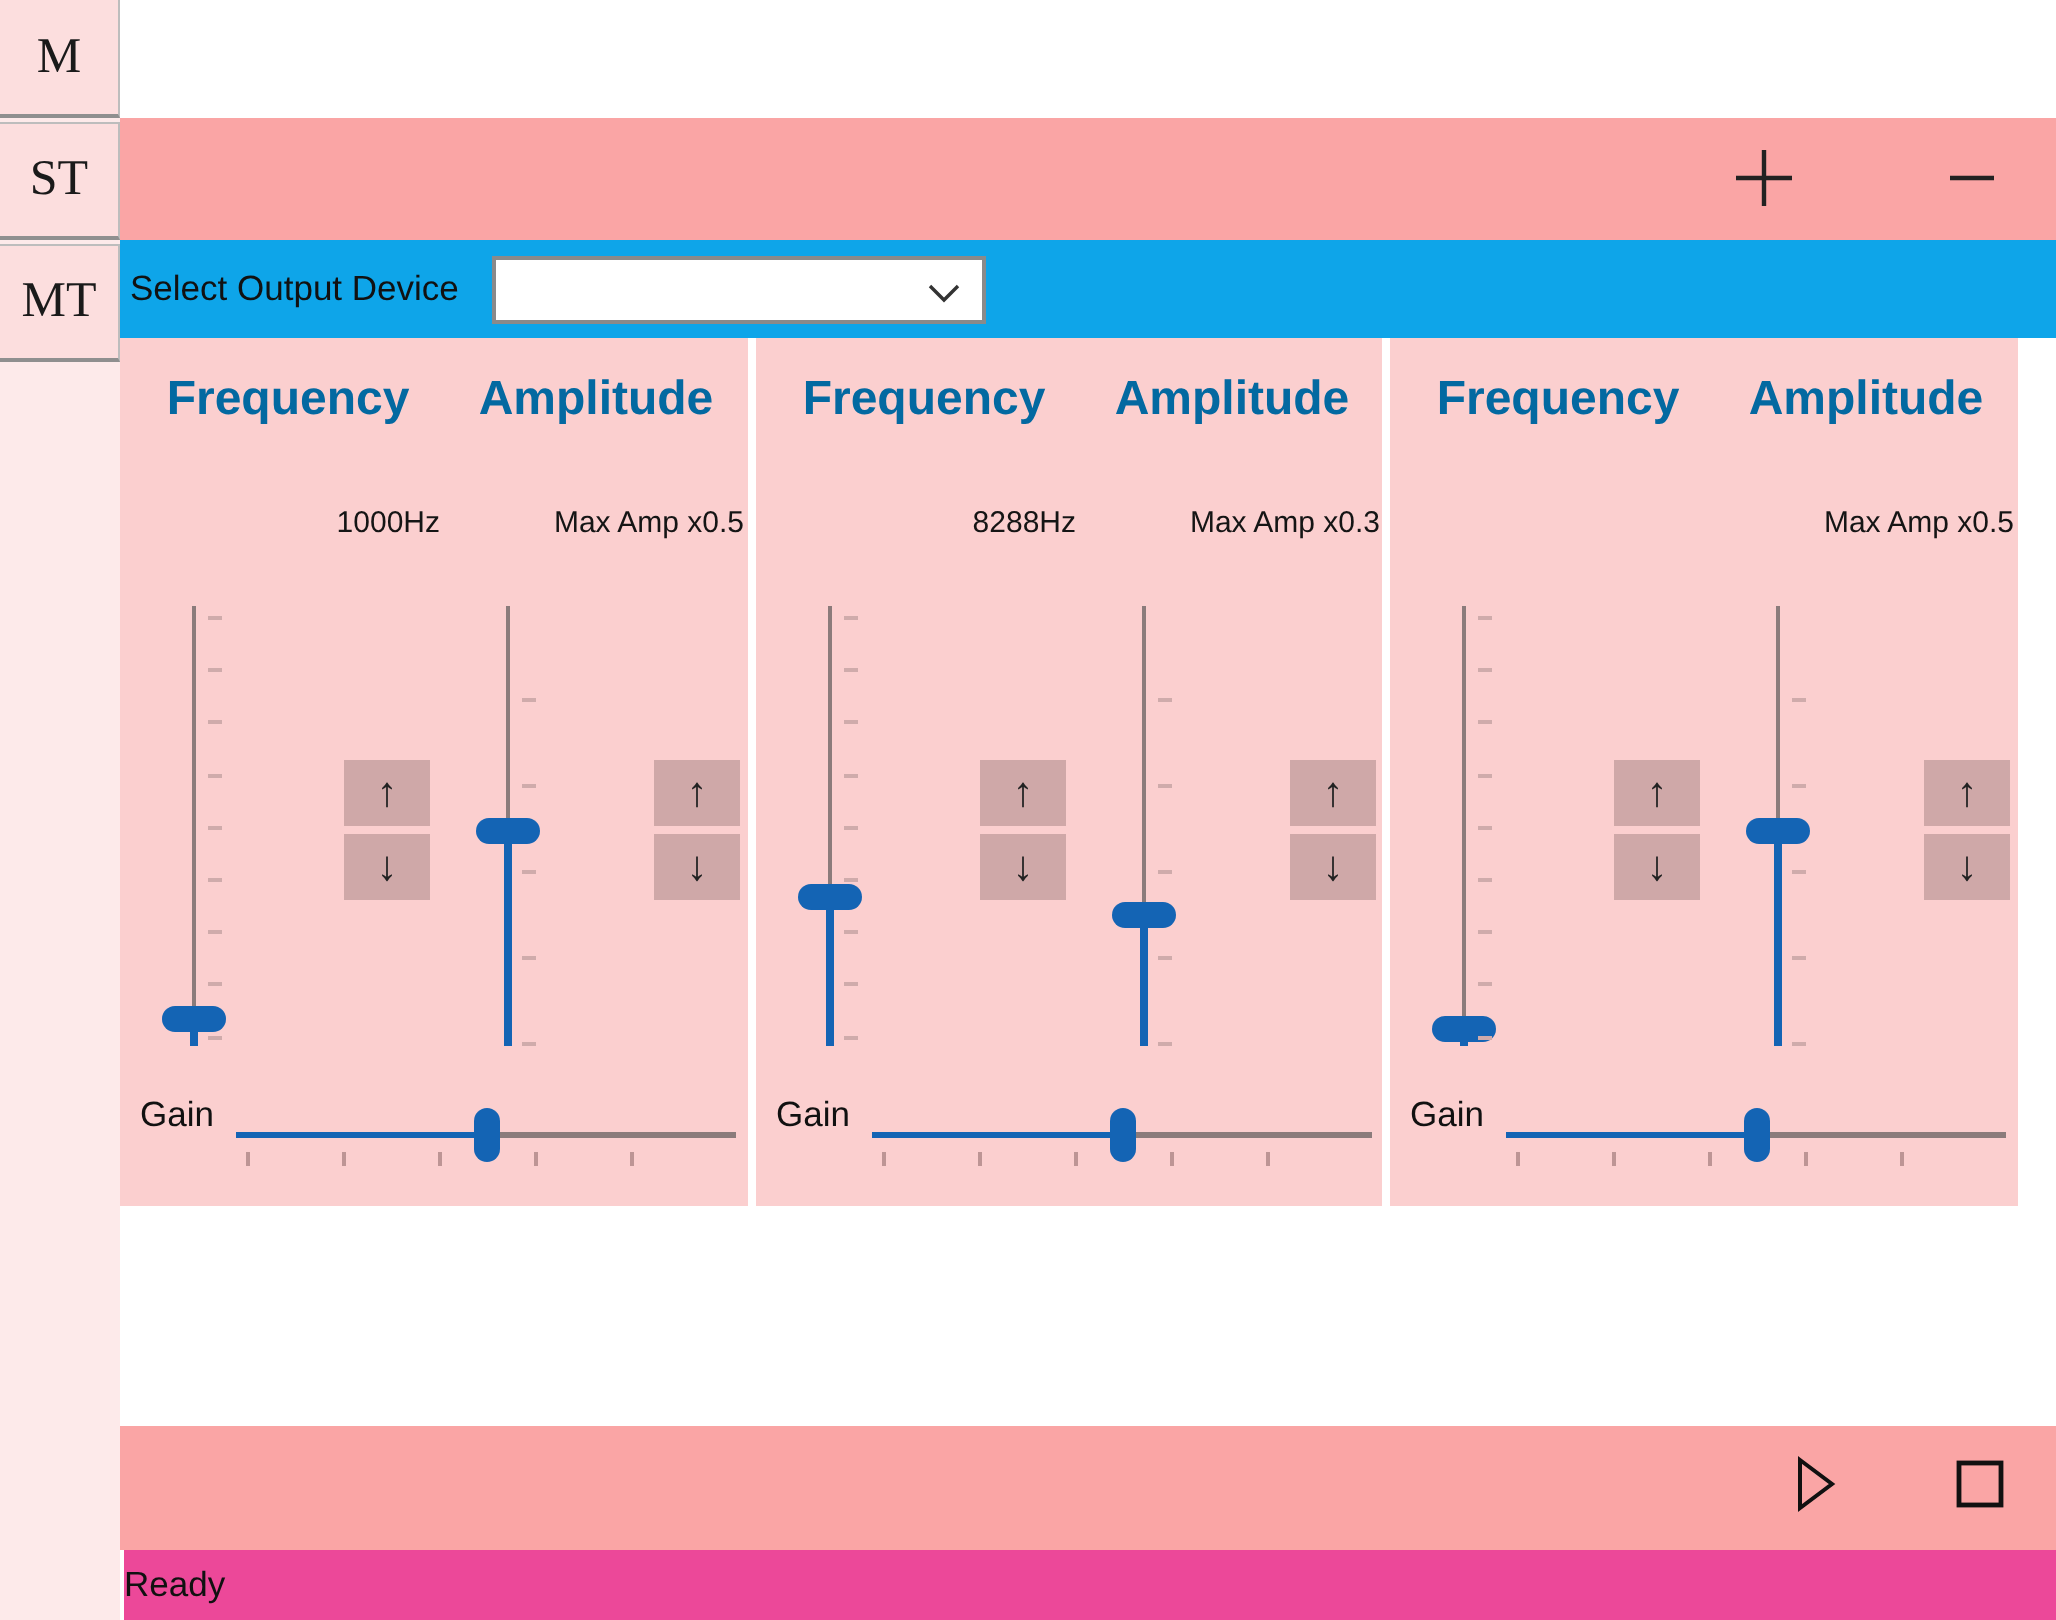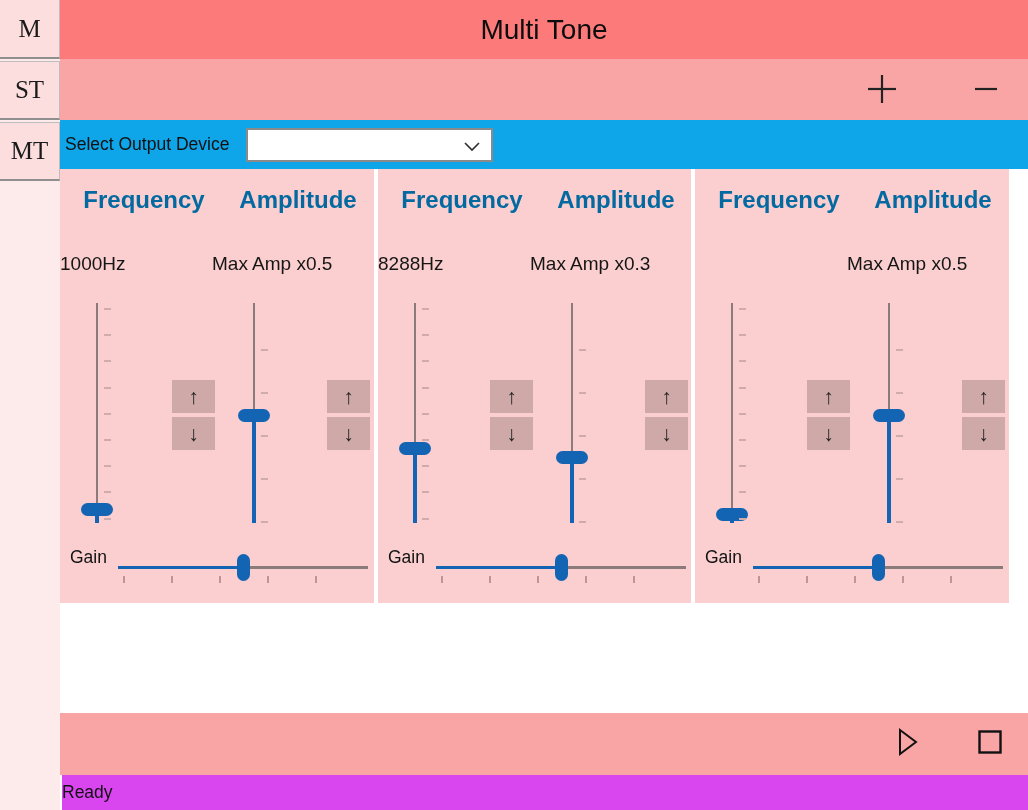--- a/index.html
+++ b/index.html
@@ -40,22 +40,22 @@
   .combobox .value { position:absolute; left:8px; top:3px; font-size:15px; }
   .combobox .chev { position:absolute; right:6px; top:3px; }
 
   
   .panel { position:absolute; top:169px; height:434px;
            background:var(--panel,#fbcfcf); }
   .col-header { position:absolute; top:17px; width:160px; text-align:center;
                 font-size:24px; font-weight:bold; color:#0369a1; }
   .col-header.freq { left:4px; }
   .col-header.amp  { left:158px; }
-  .col-value { position:absolute; top:84px; width:160px; text-align:left;
-               font-size:19px; color:#151515; }
+  .col-value { position:absolute; top:84px; width:160px; text-align:right;
+               font-size:15px; color:#151515; }
   .col-value.freq { left:0px; }
   .col-value.amp  { left:152px; }
 
   .vslider { position:absolute; top:134px; width:34px; height:220px; cursor:pointer; }
   .vslider.freq { left:20px; }
   .vslider.amp  { left:177px; }
   .vtrack { position:absolute; left:16px; top:0; width:2px; height:220px;
             background:#8b7b7b; }
   .vfill  { position:absolute; left:15px; bottom:0; width:4px;
             background:var(--accent-blue,#1464b4); }
@@ -80,36 +80,33 @@
   .htick  { position:absolute; top:22px; width:2px; height:7px; background:#bd9595; }
   .hthumb { position:absolute; top:0; width:13px; height:27px; border-radius:7px;
             background:var(--accent-blue,#1464b4); }
 
   
   .bottom-bar { position:absolute; left:60px; top:713px; width:968px; height:62px;
                 background:var(--toolbar,#faa5a5); }
   .transport-btn { position:absolute; top:9px; width:44px; height:44px;
                    display:flex; align-items:center; justify-content:center; cursor:pointer; }
   .status-bar { position:absolute; left:62px; top:775px; width:966px; height:35px;
-                background:#d946ef; display:flex; align-items:center; font-size:17.5px; }
+                background:#ec4899; display:flex; align-items:center; font-size:17.5px; }
 </style>
 </head>
 <body>
 
 <div id="app">
 
   <div class="sidebar" id="sidebar-tabs">
       <div class="side-tab">M</div>
       <div class="side-tab">ST</div>
       <div class="side-tab">MT</div>
     </div>
 
-  <div class="titlebar">
-    <span>Multi Tone</span>
-  </div>
 
   <div class="toolbar">
     <div class="tool-btn" style="left:800px;">
       <span>
         <svg width="44" height="44" viewBox="0 0 44 44">
           <line x1="22" y1="8" x2="22" y2="36" stroke="#222" stroke-width="2.2"></line>
           <line x1="8" y1="22" x2="36" y2="22" stroke="#222" stroke-width="2.2"></line>
         </svg>
       </span>
     </div>

